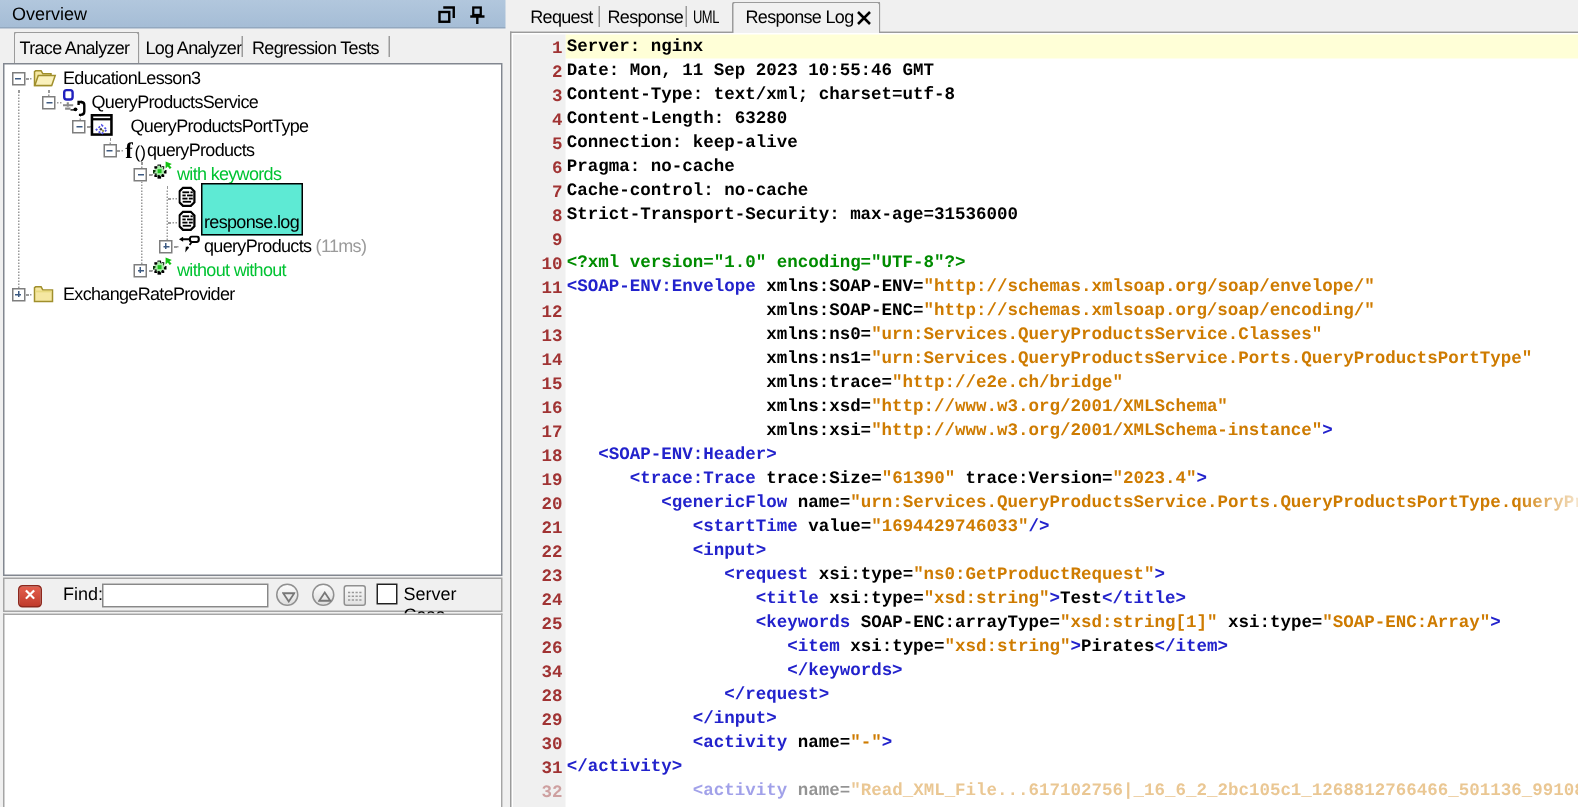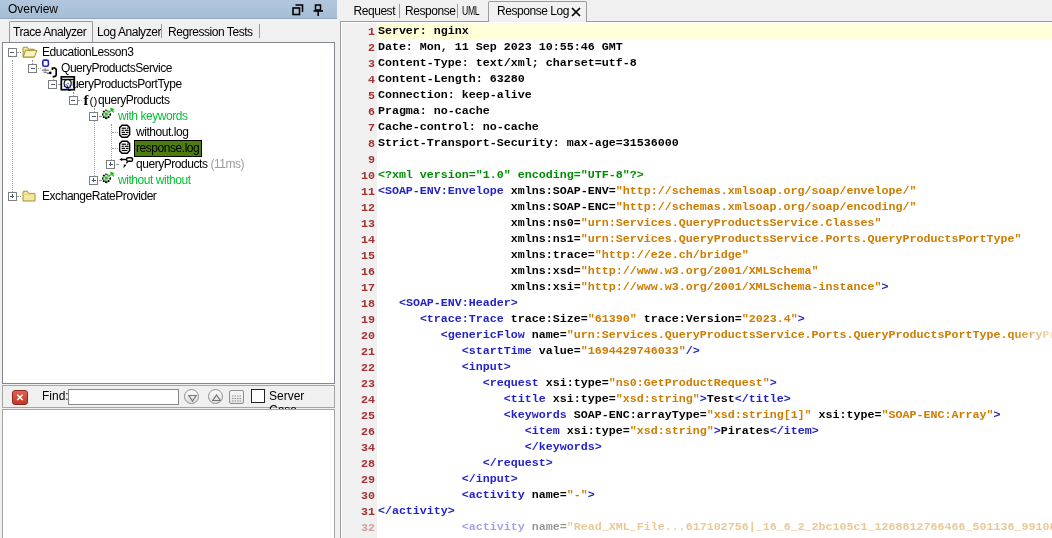--- a/index.html
+++ b/index.html
@@ -10,21 +10,21 @@
 #titlebar .cap { position:absolute; left:8px; top:2px; font-size:12px; color:#000; }
 #ltabs { left:0; top:20px; width:337px; height:30px; }
 .tabtxt { position:absolute; top:5px; font-size:12px; color:#000; letter-spacing:-0.45px; }
 .tabsep { position:absolute; width:1px; background:#9B9B9B; }
 #atab-l { position:absolute; left:9px; top:1px; width:84px; height:21px; background:#F1F1F1; border:1px solid #9B9B9B; border-bottom:none; border-radius:2px 2px 0 0; }
 #treebox { left:2px; top:42px; width:333px; height:342px; background:#fff; border:1px solid #828790; }
 .trow { position:absolute; height:16px; line-height:16px; font-size:12px; letter-spacing:-0.45px; white-space:pre;text-align:right; }
 .trow .b { color:#000; }
 .trow .gr { color:#00C332; }
 .trow .gy { color:#9B9B9B; }
-.trow .sel { color:#000; background:#4d7c0f; border:1px solid #000; padding:0 2px 1px 1px; margin-left:-2px; }
+.trow .sel { color:#000; background:#5eead4; border:1px solid #000; padding:18px 2px 1px 1px; margin-left:-2px; }
 .ticon { position:absolute; width:16px; height:16px; }
 .expbox { position:absolute; width:9px; height:9px; border:1px solid #7E7E7E; background:#fff; }
 .expbox i { position:absolute; background:#3D5A82; }
 .expbox .h { left:1.5px; top:3px; width:4px; height:1px; }
 .expbox .v { left:3px; top:1.5px; width:1px; height:4px; }
 .vdot { position:absolute; width:1px; border-left:1px dotted #9A9A9A; }
 .hdot { position:absolute; height:1px; border-top:1px dotted #9A9A9A; }
 #findbar { left:2px; top:385px; width:333px; height:23px; background:#F0F0F0; border:1px solid #A5A5A5; }
 #findx { position:absolute; left:9px; top:4px; width:16px; height:15px; background:linear-gradient(#E4604F,#C03A2B); border:1px solid #8E271C; border-radius:3px; color:#fff; font-size:10px; font-weight:bold; text-align:center; line-height:13px; }
 #findlbl { position:absolute; left:39px; top:3px; font-size:12px; }
@@ -110,21 +110,21 @@
 <div class="expbox" style="left:45px;top:36.5px">
       <i class="h"></i>
     </div>
 <div class="ticon" style="left:57.3px;top:32.7px"><svg width="16" height="16" viewBox="0 0 16 16">
 <rect x="1.3" y="0.8" width="13" height="12.9" fill="#fff" stroke="#000" stroke-width="1.7"></rect>
 <path d="M1.5 3.5 L14 3.5" stroke="#000" stroke-width="1.5"></path>
 <path d="M7.7 7.3 L11.3 10.5 L7.7 13.2 L4.3 10.5 Z" fill="#fff" stroke="#5353E8" stroke-width="1.15" stroke-dasharray="1.4 1.2"></path>
 <circle cx="7.3" cy="10.2" r="0.85" fill="#444"></circle>
 <circle cx="8.7" cy="11.3" r="0.75" fill="#99994d"></circle>
 </svg></div>
-<div class="trow" style="left:60px;top:33px"><span class="b">QueryProductsPortType</span></div>
+<div class="trow" style="left:84px;top:33px"><span class="b">QueryProductsPortType</span></div>
 <div class="expbox" style="left:65.5px;top:52.5px">
       <i class="h"></i>
     </div>
 <div class="ticon" style="left:80px;top:49px"><svg width="18" height="16" viewBox="0 0 18 16">
 <text x="0.5" y="13" font-family="Liberation Serif, serif" font-size="15" font-weight="bold" fill="#000">f</text>
 <text x="6.6" y="13.4" font-family="Liberation Sans, sans-serif" font-size="11.5" fill="#000">()</text>
 </svg></div>
 <div class="trow" style="left:95px;top:49px"><span class="b">queryProducts</span></div>
 <div class="expbox" style="left:86px;top:68.5px">
       <i class="h"></i>

